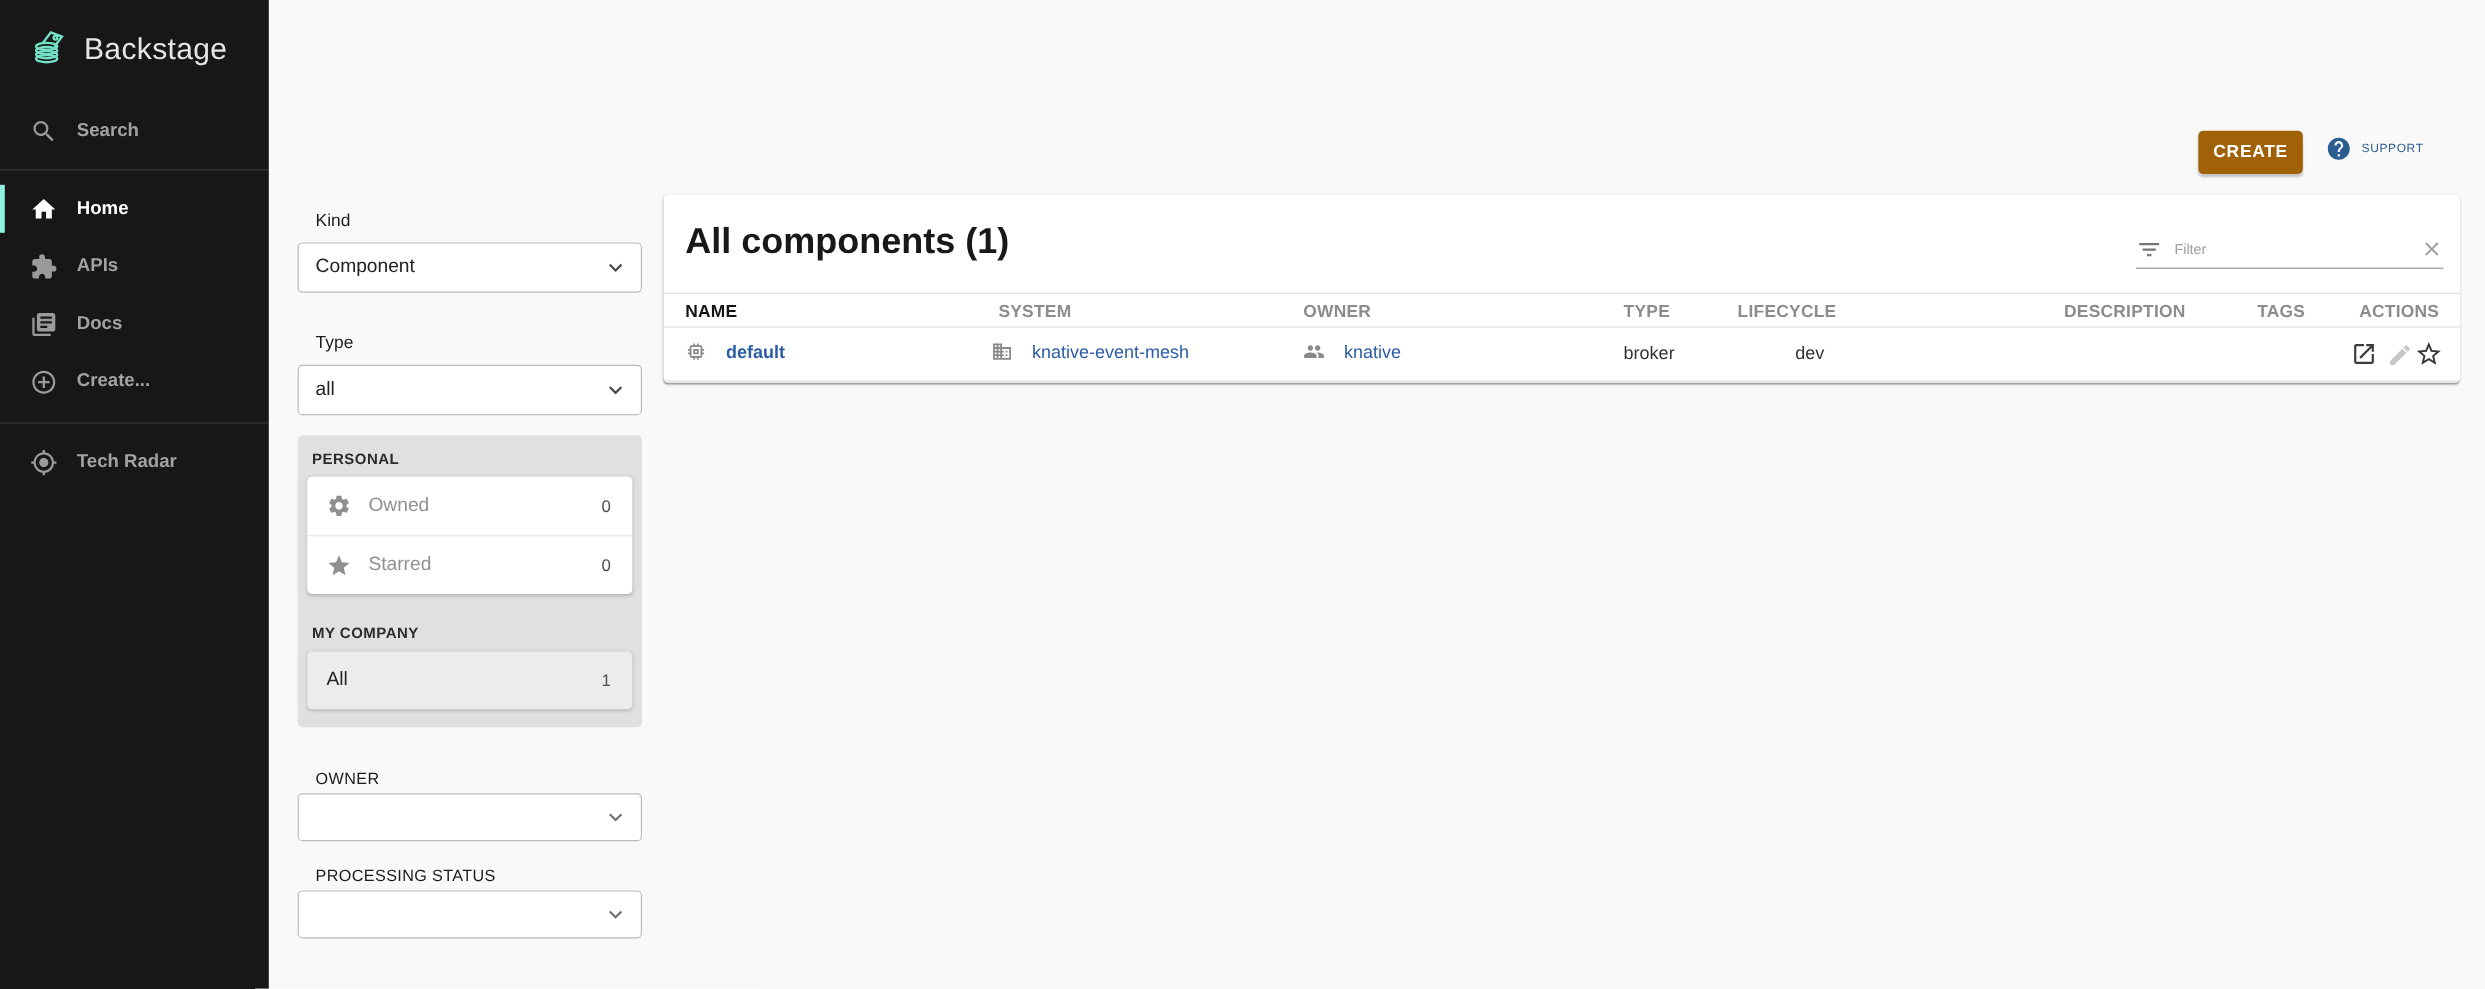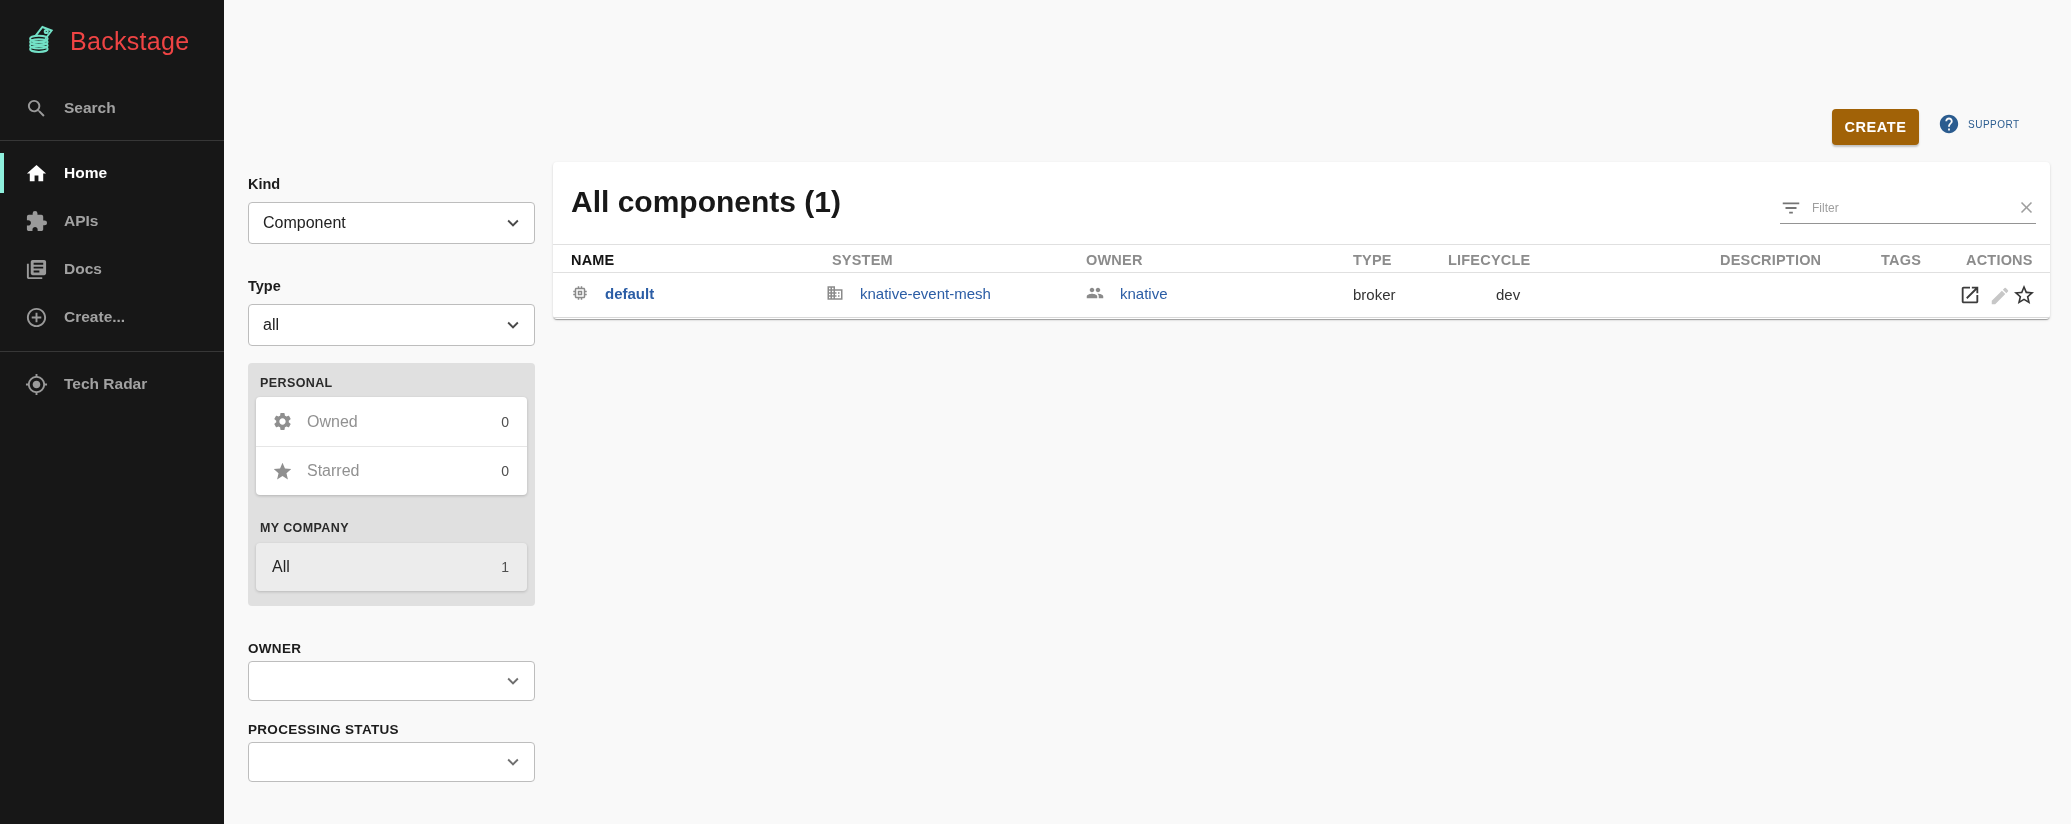--- a/index.html
+++ b/index.html
@@ -2,21 +2,21 @@
 <html><head>
 <meta charset="utf-8">
 <style>
   * { margin:0; padding:0; box-sizing:border-box; }
   html,body { width:2071px; height:824px; overflow:hidden; font-family:"Liberation Sans","DejaVu Sans",sans-serif; }
   #app { position:relative; width:2071px; height:824px; background:#f9f9f9; }
 
   
   #sidebar { position:absolute; left:0; top:0; width:224px; height:824px; background:#171717; z-index:5; }
   .logo-row { display:flex; align-items:center; gap:12px; padding:22px 0 18px 24px; }
-  .logo-text { color:#ef4444; font-size:25px; font-weight:400; letter-spacing:.3px; }
+  .logo-text { color:#e5e5e5; font-size:25px; font-weight:400; letter-spacing:.3px; }
   .side-item { position:relative; display:flex; align-items:center; gap:16px; height:48px; padding-left:25px; color:#a2a2a2; font-size:15.5px; font-weight:600; cursor:pointer; }
   .side-item svg { width:23px; height:23px; flex:0 0 auto; fill:#9a9a9a; }
   .side-item.active { color:#ffffff; }
   .side-item.active svg { fill:#ffffff; }
   .side-item.active::before { content:""; position:absolute; left:0; top:4px; bottom:4px; width:4px; background:#8ff0dd; }
   .side-divider { height:1px; background:rgba(255,255,255,.14); margin:8px 0; }
 
   
   #header { position:absolute; left:224px; top:0; width:1847px; height:86px;
     background-image:
@@ -30,21 +30,21 @@
 
   
   #create-btn { position:absolute; left:1832px; top:109px; width:87px; height:36px; background:#a16207; color:#fff;
     border:none; border-radius:4px; font-size:14.5px; font-weight:600; letter-spacing:.6px; cursor:pointer;
     box-shadow:0 2px 2px rgba(0,0,0,.22); font-family:inherit; }
   #support { position:absolute; left:1938px; top:113px; display:flex; align-items:center; gap:8px; color:#2b5c8f; cursor:pointer; }
   #support svg { width:22px; height:22px; fill:#2b5c8f; }
   #support .lbl { font-size:10px; font-weight:400; letter-spacing:.5px; }
 
   
-  .f-label { position:absolute; color:#1c1c1c; font-weight:700; }
+  .f-label { position:absolute; color:#1c1c1c; font-weight:400;margin-left:15px; }
   .select-box { position:absolute; width:287px; height:42px; background:#fff; border:1px solid #bdbdbd; border-radius:4px;
     display:flex; align-items:center; padding:0 14px; font-size:16px; color:#222; cursor:pointer; }
   .select-box svg { position:absolute; right:10px; width:22px; height:22px; fill:#4a4a4a; }
   .select-box.thin svg { fill:#6f6f6f; }
   .gray-card { position:absolute; left:248px; top:363px; width:287px; height:243px; background:#e0e0e0; border-radius:4px; }
   .sect-label { position:absolute; font-size:12.5px; font-weight:700; color:#2b2b2b; letter-spacing:.4px; }
   .white-card { position:absolute; left:8px; top:34px; width:271px; height:98px; background:#fff; border-radius:4px;
     box-shadow:0 1px 3px rgba(0,0,0,.2); overflow:hidden; }
   .pick-row { display:flex; align-items:center; height:49px; padding:0 18px 0 16px; gap:14px; cursor:pointer; }
   .pick-row + .pick-row { border-top:1px solid #e6e6e6; }

